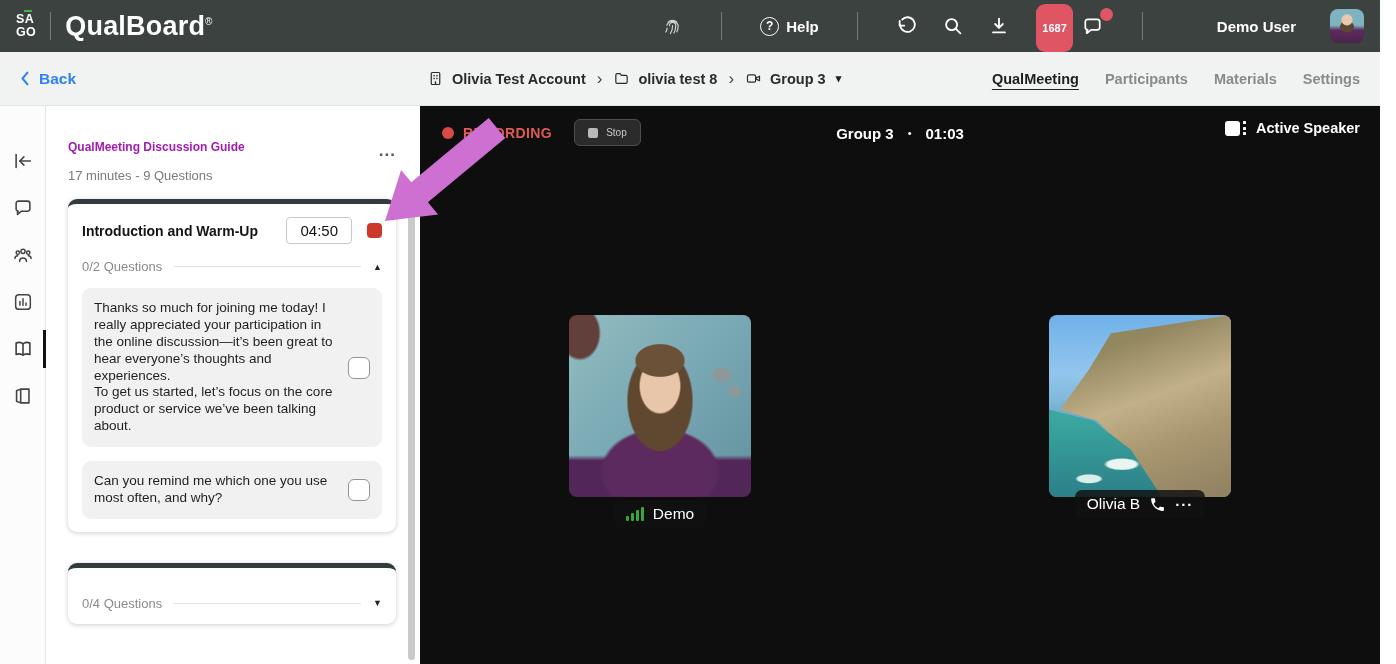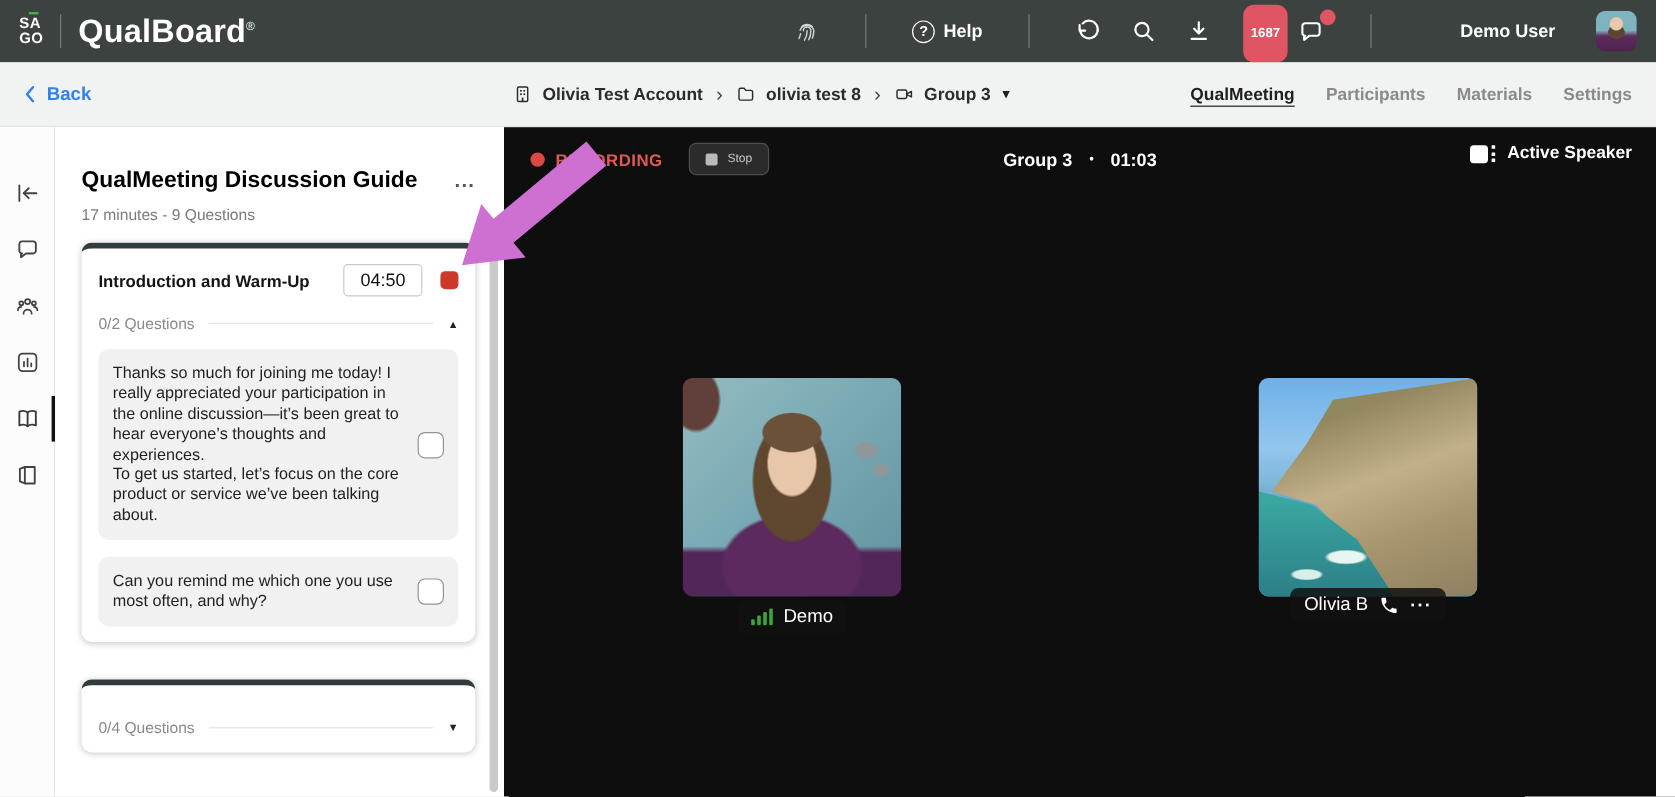--- a/index.html
+++ b/index.html
@@ -41,21 +41,21 @@
   
   .main { display:flex; height:558px; }
 
   .sidebar { width:46px; background:#fcfcfc; border-right:1px solid #e3e3e3; display:flex; flex-direction:column; align-items:center; padding-top:44px; gap:25px; position:relative; flex-shrink:0; }
   .sicon { width:22px; height:22px; cursor:pointer; }
   .active-bar { position:absolute; right:-1px; top:224px; width:3px; height:38px; background:#111; }
 
   
   .panel { width:374px; background:#fff; position:relative; padding:34px 24px 0 22px; flex-shrink:0; overflow:hidden; }
   .ptitle-row { display:flex; align-items:flex-start; }
-  .ptitle { font-size:19px; font-weight:bold; color:#000000; flex:1; }
+  .ptitle { font-size:12px; font-weight:bold; color:#a21caf; flex:1; }
   .pmenu { color:#555; font-size:17px; font-weight:bold; letter-spacing:1px; cursor:pointer; line-height:1; padding-top:2px; }
   .psub { margin-top:9px; font-size:13px; color:#7a7a7a; }
   .cards { margin-top:15px; }
   .scard { border-radius:9px; background:#fff; box-shadow:0 1px 5px rgba(0,0,0,.20); border-top:5px solid #323b3d; margin-bottom:31px; padding:13px 14px 13px;margin-top:16px; }
   .shead { display:flex; align-items:center; }
   .stitle { flex:1; font-size:14px; font-weight:bold; color:#141414; }
   .timer { border:1px solid #c9c9c9; border-radius:4px; padding:4px 13px; font-size:15px; color:#111; margin-right:15px; background:#fff; }
   .stopsq { width:15px; height:15px; border-radius:4px; background:var(--stop-red,#cc392b); cursor:pointer; flex-shrink:0; }
   .playtri { width:0; height:0; border-left:14px solid var(--play-green,#2c9c3e); border-top:9px solid transparent; border-bottom:9px solid transparent; cursor:pointer; flex-shrink:0; }
   .prog { margin-top:15px; display:flex; align-items:center; gap:12px; }

